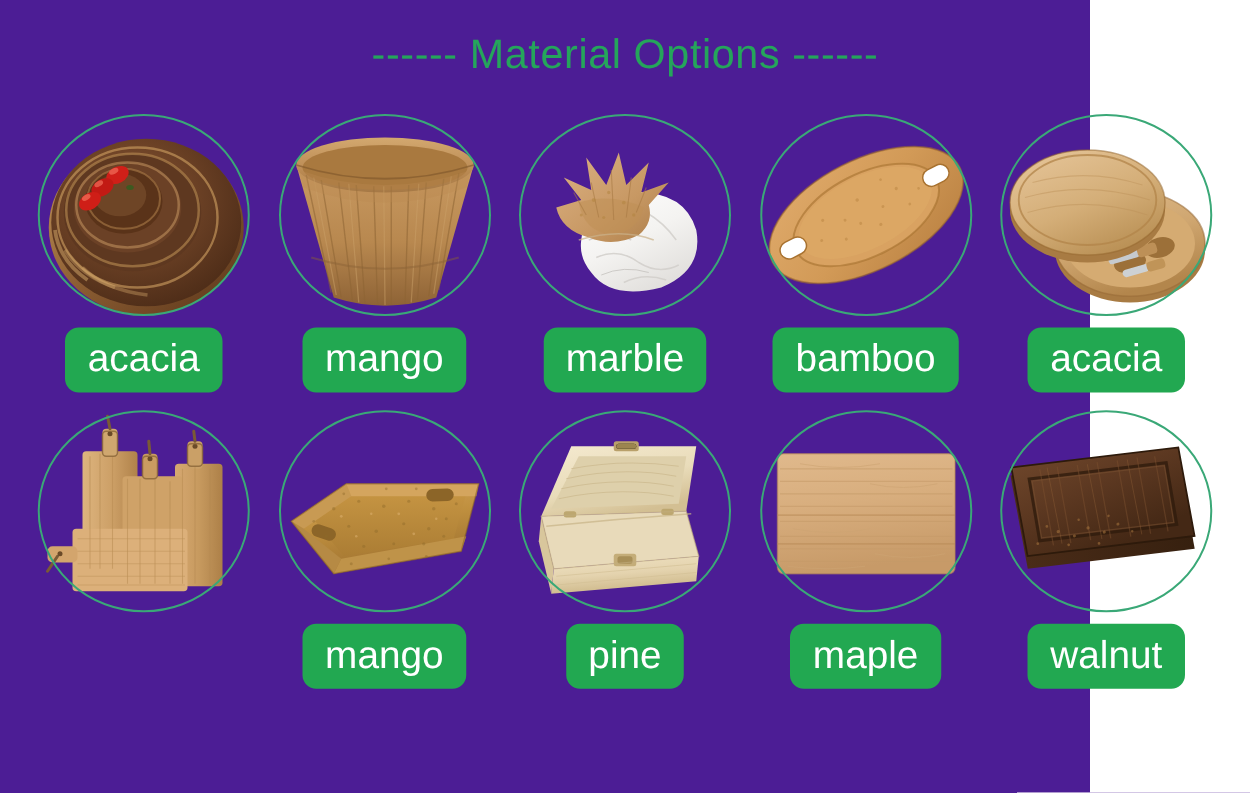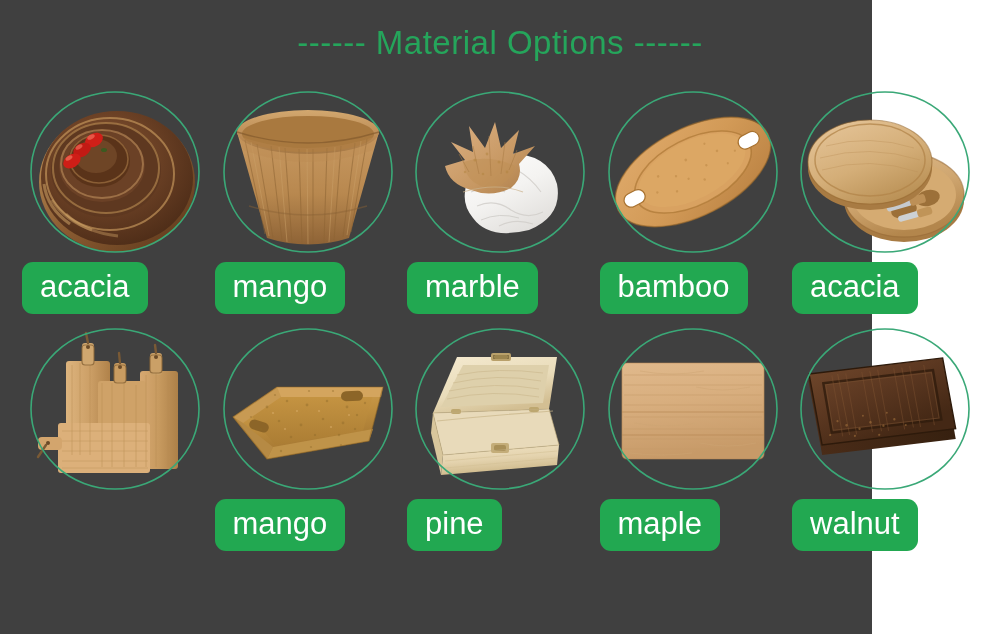--- a/index.html
+++ b/index.html
@@ -12,21 +12,21 @@
     height: 634px;
     font-family: "Liberation Sans", sans-serif;
     overflow: hidden;
     position: relative;
   }
 
   .page {
     width: 872px;
     height: 634px;
     position: relative;
-    background: #404040;
+    background: #4c1d95;
     text-decoration: underline;
   }
 
   
   .title {
     position: absolute;
     top: 24px;
     left: 0;
     width: 1000px;
     text-align: center;
@@ -49,21 +49,21 @@
     justify-content: space-between;
     align-items: flex-start;
     width: 956px;
   }
   .row.row-2 { margin-top: 11px; }
 
   .cell {
     width: 186px;
     display: flex;
     flex-direction: column;
-    align-items: flex-start;
+    align-items: center;
   }
 
   
   .thumb {
     position: relative;
     width: 186px;
     height: 168px;
   }
   .oval-ring {
     position: absolute;

